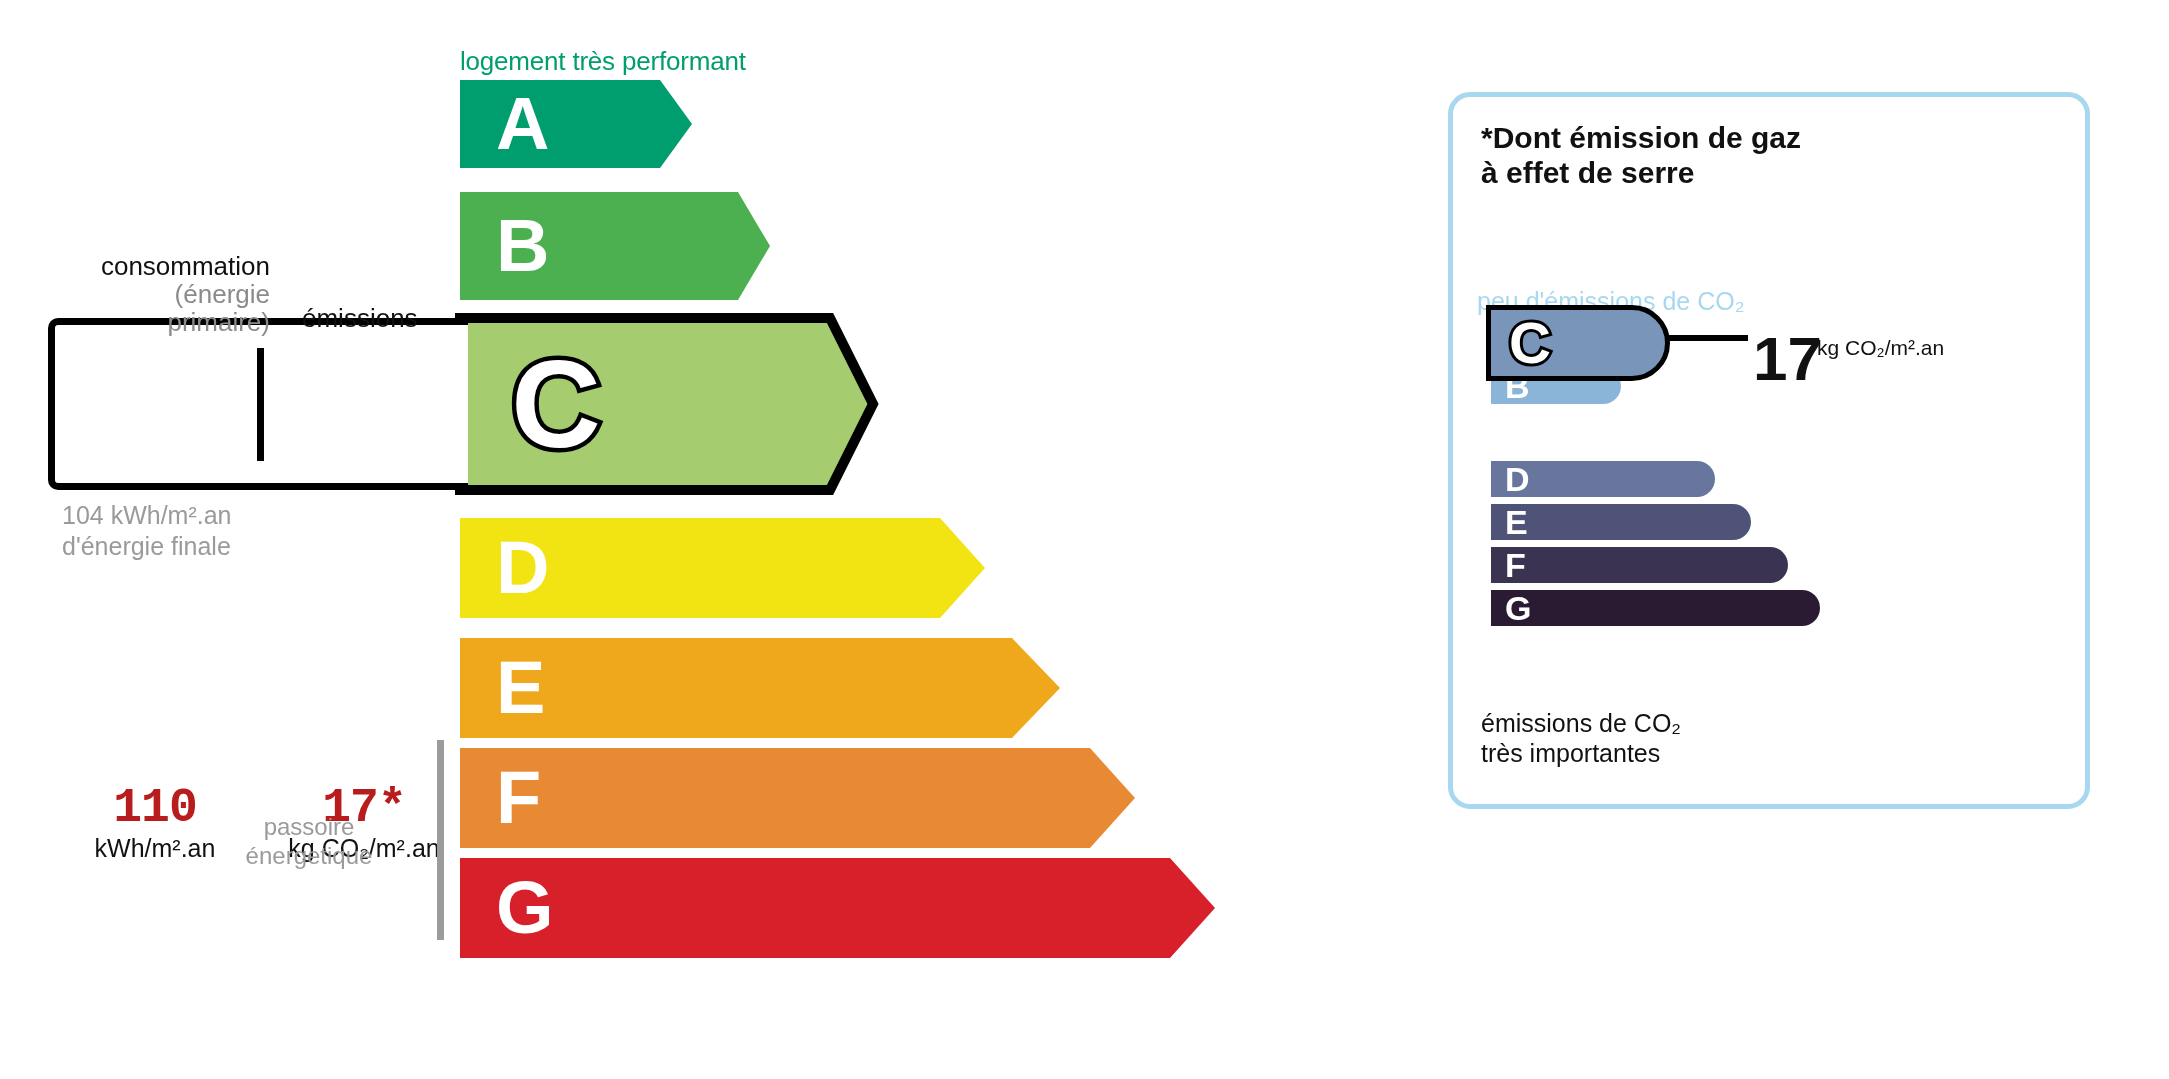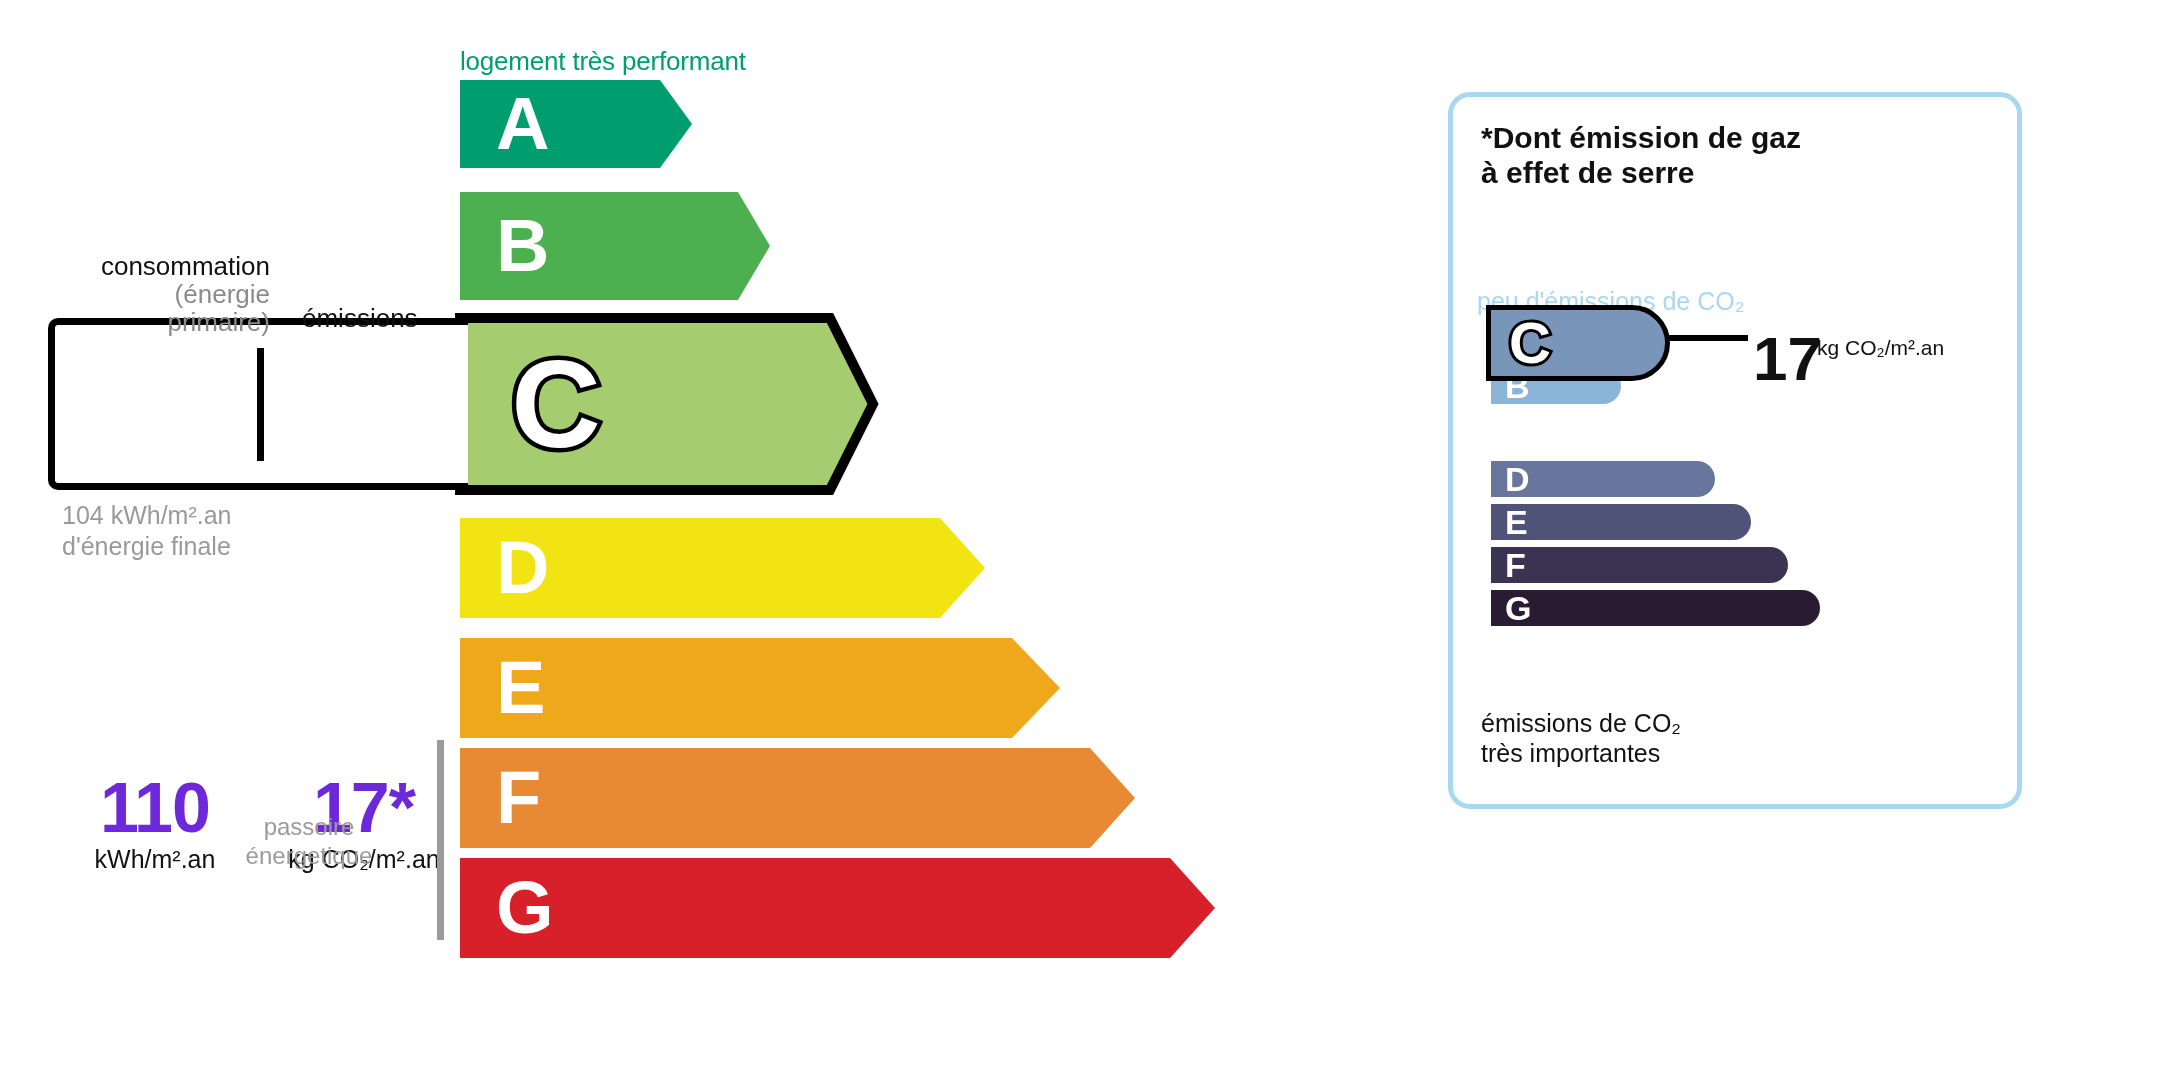--- a/index.html
+++ b/index.html
@@ -26,36 +26,36 @@
                      -webkit-text-stroke:9px #000000;paint-order:stroke fill;}
 
   
   #value-box{position:absolute;left:48px;top:318px;width:420px;height:172px;
              background:#ffffff;border:7px solid #000000;border-radius:10px;
              border-right:none;border-top-right-radius:0;border-bottom-right-radius:0;
              box-sizing:border-box;}
   #value-divider{position:absolute;left:257px;top:348px;width:7px;height:113px;background:#000;}
   .vcell{position:absolute;top:0;height:100%;display:flex;flex-direction:column;
          align-items:center;justify-content:center;}
-  .vcell .num{font-size:70px;font-weight:bold;color:#6d28d9;line-height:.98;letter-spacing:-1px;}
+  .vcell .num{font-size:48px;font-weight:bold;color:#b91c1c;line-height:.98;letter-spacing:-1px;font-family:Liberation Mono, monospace;}
   .vcell .unit{font-size:25px;color:#111;margin-top:4px;line-height:1;}
 
   .hdr{position:absolute;font-size:26px;line-height:1.08;color:#111;}
   #hdr-conso{left:70px;top:252px;text-align:right;width:200px;}
   #hdr-conso .sub{color:#8b8b8b;}
   #hdr-emis{left:302px;top:283px;margin-top:21px;}
 
   #final-energy{position:absolute;left:62px;top:500px;font-size:25px;line-height:1.22;color:#9a9a9a;}
 
   #passoire-bar{position:absolute;left:437px;top:740px;width:7px;height:200px;background:#9b9b9b;}
   #passoire-label{position:absolute;left:200px;top:812px;width:218px;text-align:center;
                   font-size:24px;line-height:1.22;color:#9a9a9a;}
 
   
-  #co2-panel{position:absolute;left:1448px;top:92px;width:574px;height:717px;
+  #co2-panel{position:absolute;left:1448px;top:92px;width:642px;height:717px;
              border:5px solid #A8D8F0;border-radius:22px;box-sizing:border-box;background:#fff;}
   #co2-title{position:absolute;left:28px;top:24px;font-size:30px;font-weight:bold;
              color:#111;line-height:1.15;}
   #co2-top-caption{position:absolute;left:24px;top:190px;font-size:25px;color:#A8D8F0;}
   #co2-bottom-caption{position:absolute;left:28px;top:612px;font-size:25px;color:#111;line-height:1.18;}
 
   .cbar{position:absolute;left:38px;height:36px;border-radius:0 18px 18px 0;}
   .cbar .cglyph{position:absolute;left:14px;top:50%;transform:translateY(-50%);
                 font-size:34px;font-weight:bold;color:#fff;line-height:1;}
   .cbar.sel{border:5px solid #000;box-sizing:content-box;height:66px;border-radius:0 38px 38px 0;

